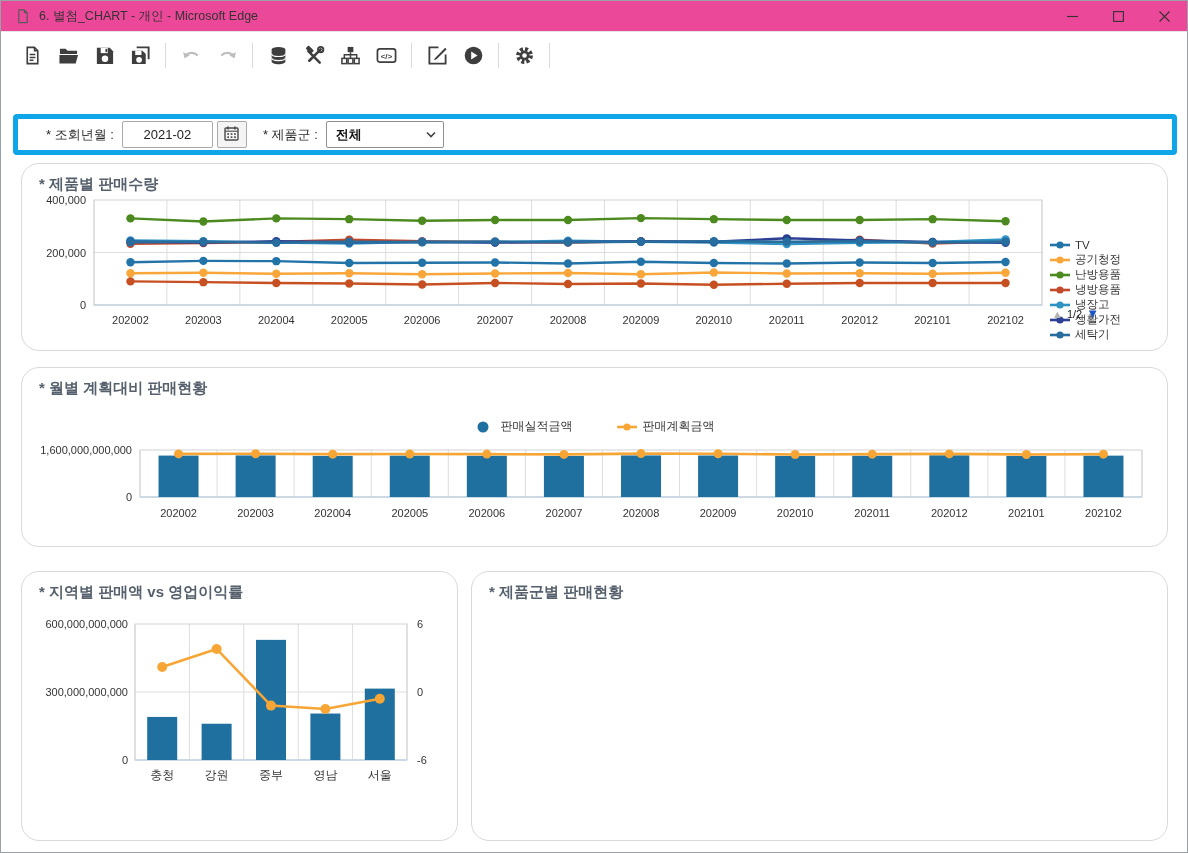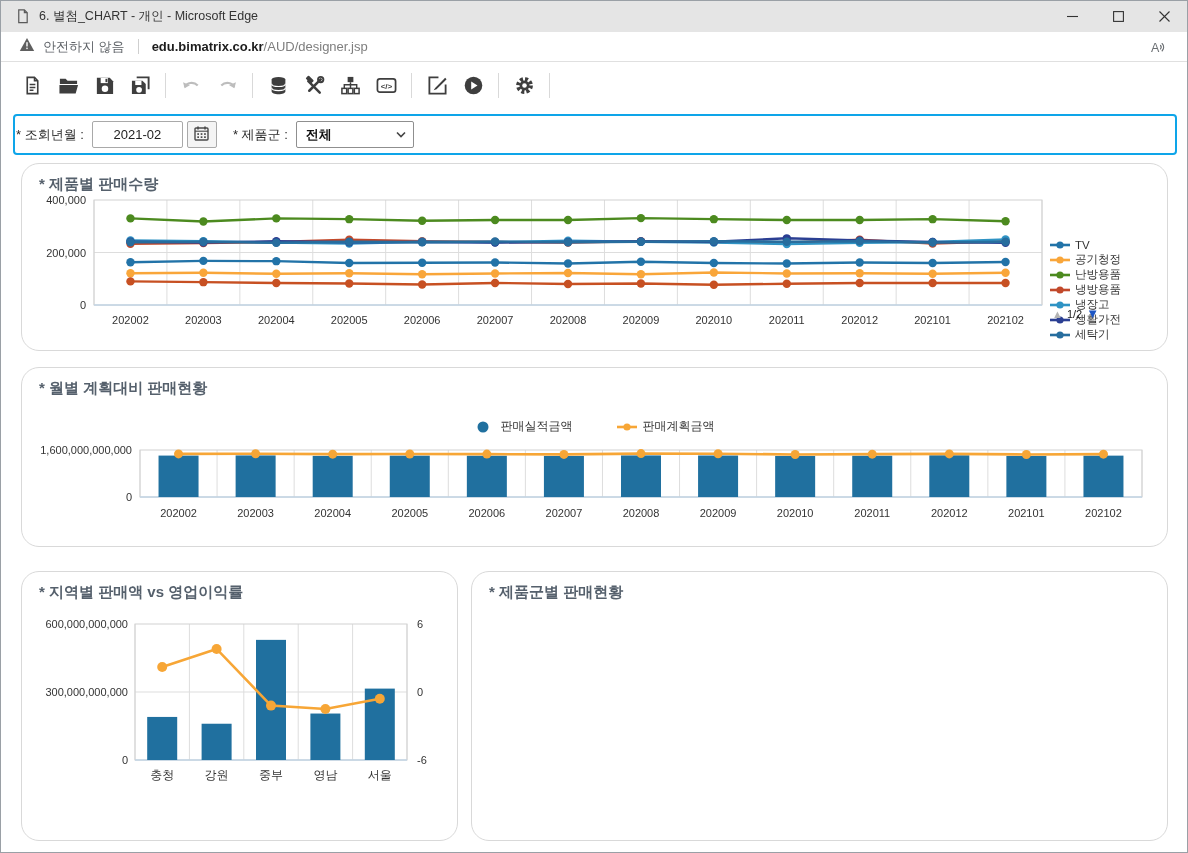--- a/index.html
+++ b/index.html
@@ -1,20 +1,20 @@
 <!DOCTYPE html>
 <html><head>
 <meta charset="utf-8">
 <style>
   * { box-sizing: border-box; margin: 0; padding: 0; }
   body { background:#cfcfcf; font-family:"Liberation Sans","DejaVu Sans",sans-serif; }
   #window { position:relative; width:1188px; height:853px; background:#fff; border:1px solid #9aa0a6; overflow:hidden; }
 
   
-  .titlebar { height:31px; background:#e5e5e5; border-bottom:1px solid #e5e5e5; display:flex; align-items:center; }
+  .titlebar { height:31px; background:#ec4899; border-bottom:1px solid #e5e5e5; display:flex; align-items:center; }
   .favicon { margin-left:14px; display:flex; }
   .wtitle { margin-left:9px; font-size:12.5px; color:#333; }
   .wcontrols { margin-left:auto; display:flex; height:100%; }
   .wbtn { width:46px; height:100%; display:flex; align-items:center; justify-content:center; cursor:default; }
 
   
   .addressbar { height:30px; background:#fff; border-bottom:1px solid #e0e0e0; display:flex; align-items:center; padding:0 18px; }
   .secinfo { display:flex; align-items:center; gap:8px; }
   .sectext { font-size:13px; color:#5f6368; }
   .absep { width:1px; height:15px; background:#cfcfcf; margin:0 13px; }
@@ -24,21 +24,21 @@
   .ra { margin-left:auto; display:flex; }
 
   
   .toolbar { height:47px; display:flex; align-items:center; padding-left:16px; background:#fff; }
   .tbtn { width:30px; height:30px; border:none; background:none; display:flex; align-items:center; justify-content:center; margin-right:6px; cursor:pointer; }
   .tsep { width:1px; height:25px; background:#d9d9d9; margin:0 10px 0 4px; }
 
   .content { position:absolute; top:110px; left:0; right:0; bottom:0; background:#fff; }
 
   
-  .filterbar { position:absolute; left:12px; top:3px; width:1164px; height:41px; border:2px solid #0ea5e9; border-radius:4px; display:flex; align-items:center; padding-left:1px; }
+  .filterbar { position:absolute; left:12px; top:3px; width:1164px; height:41px; border:5px solid #0ea5e9; border-radius:4px; display:flex; align-items:center; padding-left:28px; }
   .flabel { font-size:13px; color:#2b2b2b; margin-right:8px; }
   .flabel.second { margin-left:16px; }
   .finput { width:91px; height:27px; border:1px solid #a9a9a9; border-radius:2px; text-align:center; font-size:13px; color:#222; font-family:inherit; }
   .calbtn { width:30px; height:27px; margin-left:4px; border:1px solid #a9a9a9; border-radius:2px; background:#f4f4f4; display:flex; align-items:center; justify-content:center; cursor:pointer; }
   .fselect { position:relative; width:118px; height:27px; border:1px solid #8f8f8f; border-radius:2px; background:#fff; display:flex; align-items:center; padding-left:9px; font-size:13px; font-weight:700; color:#111; cursor:pointer; }
   .chev { position:absolute; right:7px; top:9px; display:flex; }
 
   
   .panel { position:absolute; background:#fff; border:1px solid #d9d9d9; border-radius:18px; }
   .ptitle { position:absolute; left:17px; top:11px; font-size:15px; font-weight:700; color:#55606c; z-index:2; }
@@ -89,38 +89,20 @@
           </svg>
         </div>
       <div class="wbtn">
           <svg width="11" height="11" viewBox="0 0 11 11">
             <path d="M0.5 0.5l10 10M10.5 0.5l-10 10" stroke="#333" stroke-width="1.1"></path>
           </svg>
         </div>
     </div>
   </div>
 
-  <div class="addressbar">
-    <div class="secinfo">
-      <span><svg width="16" height="15" viewBox="0 0 16 15">
-            <path d="M8 1 15.2 14H0.8z" fill="#5f5f5f"></path>
-            <rect x="7.3" y="5.2" width="1.4" height="4.3" fill="#fff"></rect>
-            <rect x="7.3" y="10.6" width="1.4" height="1.5" fill="#fff"></rect>
-          </svg></span>
-      <span class="sectext">안전하지 않음</span>
-    </div>
-    <span class="absep"></span>
-    <div class="url"><span class="urldom">edu.bimatrix.co.kr</span><span class="urlpath">/AUD/designer.jsp</span></div>
-    <span class="ra">
-        <svg width="19" height="16" viewBox="0 0 19 16">
-          <text x="1" y="12.5" font-size="12.5" fill="#6b6f73">A</text>
-          <path d="M12.2 4.6a5.4 5.4 0 0 1 0 7.2M10.6 6.5a2.7 2.7 0 0 1 0 3.4" stroke="#6b6f73" fill="none" stroke-width="1.3" stroke-linecap="round"></path>
-        </svg>
-      </span>
-  </div>
 
   <div class="toolbar" id="toolbar">
       <button class="tbtn">
         <svg viewBox="0 0 22 22" width="21" height="21">
           <path d="M5.5 2.5h7.5l3.5 3.5v13.5H5.5z" fill="none" stroke="#3e3e3e" stroke-width="1.7"></path>
           <path d="M13 2.5V6h3.5" fill="none" stroke="#3e3e3e" stroke-width="1.4"></path>
           <path d="M8 10h6M8 13h6M8 16h4" stroke="#3e3e3e" stroke-width="1.5"></path>
         </svg>
       </button>
       <button class="tbtn">

